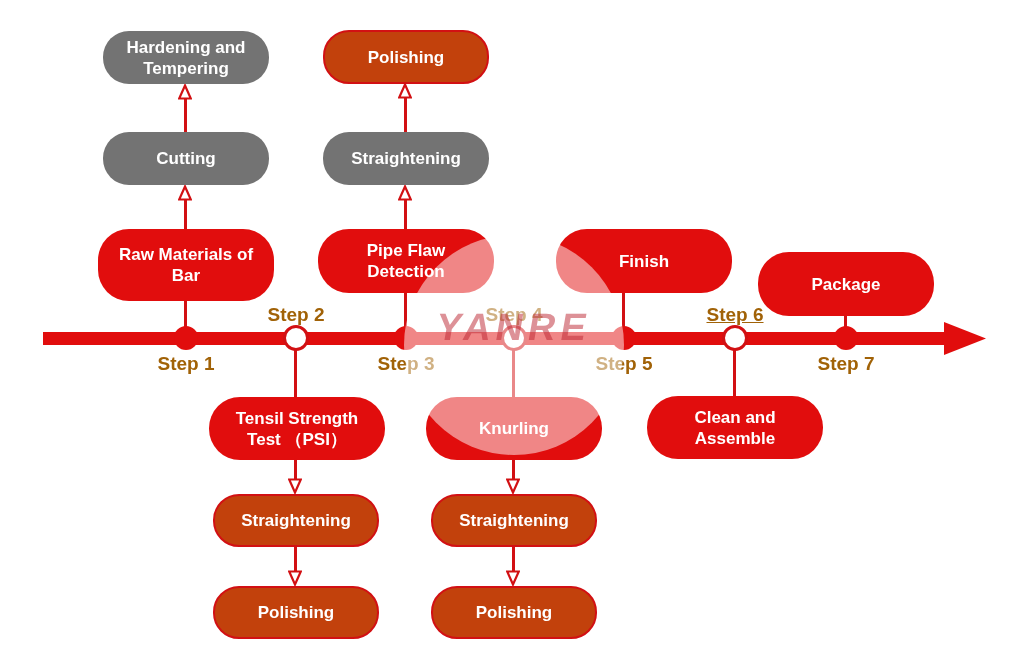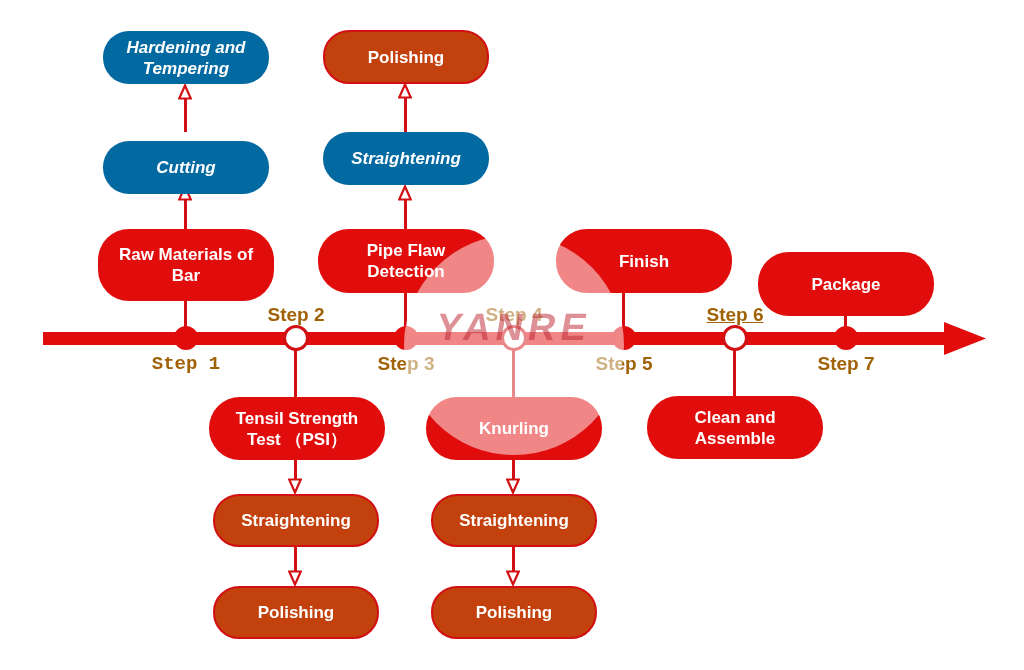--- a/index.html
+++ b/index.html
@@ -6,21 +6,21 @@
   #stage{
     position:relative;width:1024px;height:670px;background:#ffffff;overflow:hidden;
     font-family:"Liberation Sans",sans-serif;
   }
   .pill{
     position:absolute;display:flex;align-items:center;justify-content:center;
     text-align:center;white-space:pre-line;color:#ffffff;box-sizing:border-box;
     font-size:17px;line-height:21px;
   }
   .pill.red{background:#e10d0d;border-radius:31px;font-weight:700;}
-  .pill.gray{background:#0369a1;border-radius:26px;font-weight:600;font-style:italic;}
+  .pill.gray{background:#737373;border-radius:26px;font-weight:600;}
   .pill.gray-red-border{background:#c2410c;border:2.5px solid #d21013;border-radius:26px;font-weight:700;}
   .tl-line{position:absolute;background:#e10d0d;z-index:3;}
   .conn{position:absolute;width:3px;background:#d21013;z-index:2;}
   .arrow{position:absolute;width:14px;height:16px;z-index:2;}
   .dot{position:absolute;width:24px;height:24px;border-radius:50%;background:#e10d0d;z-index:5;}
   .ring{position:absolute;width:26px;height:26px;border-radius:50%;background:#ffffff;
         border:3.5px solid #d21013;box-sizing:border-box;z-index:5;}
   .step-label{
     position:absolute;width:110px;text-align:center;font-weight:700;font-size:19px;
     color:#a16207;z-index:6;
@@ -46,41 +46,41 @@
   </svg>
 
   <div class="dot" style="left:174px;top:326px;"></div>
   <div class="ring" style="left:283px;top:325px;"></div>
   <div class="dot" style="left:394px;top:326px;"></div>
   <div class="ring" style="left:501px;top:325px;"></div>
   <div class="dot" style="left:612px;top:326px;"></div>
   <div class="ring" style="left:722px;top:325px;"></div>
   <div class="dot" style="left:834px;top:326px;"></div>
 
-  <div class="step-label" style="left:131px;top:353px;font-family:Liberation Mono, monospace;">Step 1</div>
+  <div class="step-label" style="left:131px;top:353px;">Step 1</div>
   <div class="step-label" style="left:241px;top:304px;">Step 2</div>
   <div class="step-label" style="left:351px;top:353px;">Step 3</div>
   <div class="step-label" style="left:459px;top:304px;">Step 4</div>
   <div class="step-label" style="left:569px;top:353px;">Step 5</div>
   <div class="step-label" style="left:680px;top:304px;text-decoration:underline;">Step 6</div>
   <div class="step-label" style="left:791px;top:353px;">Step 7</div>
 
   <div class="conn" style="left:184px;top:293px;height:39px;"></div>
   <div class="conn" style="left:184px;top:200px;height:29px;"></div>
   <svg class="arrow" style="left:178px;top:185px;" viewBox="0 0 14 16">
     <polygon points="7,1.5 12.8,14.5 1.2,14.5" fill="#ffffff" stroke="#d21013" stroke-width="2.2"></polygon>
     </svg>
   <div class="conn" style="left:184px;top:99px;height:33px;"></div>
   <svg class="arrow" style="left:178px;top:84px;" viewBox="0 0 14 16">
     <polygon points="7,1.5 12.8,14.5 1.2,14.5" fill="#ffffff" stroke="#d21013" stroke-width="2.2"></polygon>
     </svg>
 
   <div class="pill red" style="left:98px;top:229px;width:176px;height:72px;z-index:4;">Raw Materials of
 Bar</div>
-  <div class="pill gray" style="left:103px;top:132px;width:166px;height:53px;z-index:4;margin-top:9px;">Cutting</div>
+  <div class="pill gray" style="left:103px;top:132px;width:166px;height:53px;z-index:4;">Cutting</div>
   <div class="pill gray" style="left:103px;top:31px;width:166px;height:53px;z-index:4;">Hardening and
 Tempering</div>
 
   <div class="conn" style="left:294px;top:345px;height:52px;"></div>
   <div class="conn" style="left:294px;top:460px;height:19px;"></div>
   <svg class="arrow" style="left:288px;top:478px;" viewBox="0 0 14 16">
     <polygon points="7,14.5 1.2,1.5 12.8,1.5" fill="#ffffff" stroke="#d21013" stroke-width="2.2"></polygon>
     </svg>
   <div class="conn" style="left:294px;top:547px;height:24px;"></div>
   <svg class="arrow" style="left:288px;top:570px;" viewBox="0 0 14 16">

